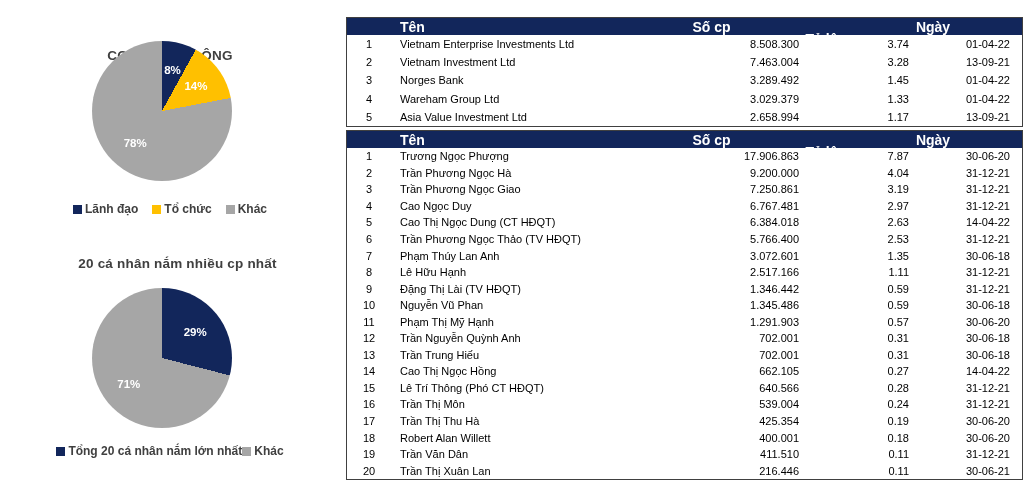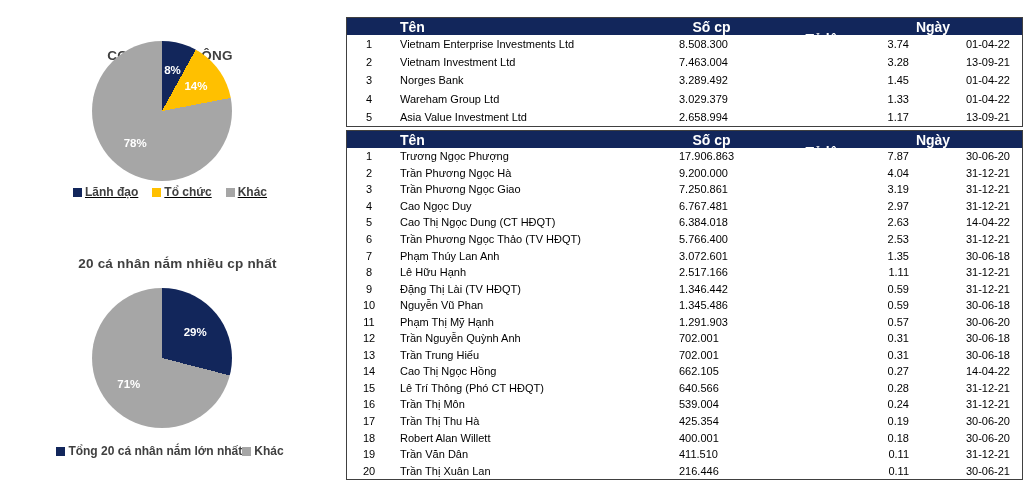--- a/index.html
+++ b/index.html
@@ -15,41 +15,41 @@
 
   .pie { position:absolute; width:140px; height:140px; border-radius:50%; }
   #pie1 { left:92px; top:41px; }
   #pie2 { left:92px; top:288px; }
 
   .slice-label { position:absolute; transform:translate(-50%,-50%); color:#fff;
                  font-weight:bold; font-size:11.5px; white-space:nowrap; }
 
   .legend { position:absolute; left:0; width:340px; display:flex; justify-content:center;
             align-items:center; }
-  #legend1 { top:185px; gap:14px;text-decoration:underline; }
+  #legend1 { top:202px; gap:14px; }
   #legend2 { top:444px; }
   .legend-item { display:flex; align-items:center; gap:3px; font-size:12px;
                  font-weight:bold; color:#404040; white-space:nowrap; }
   .legend-swatch { width:9px; height:9px; flex:0 0 auto; }
 
   
   .tables { position:absolute; left:346px; top:0; width:677px; height:481px; }
   .dtable { position:absolute; left:0; width:677px; border:1px solid #404040; background:#fff; }
   #table1 { top:17px; }
   #table2 { top:130px; }
 
   .thead { display:flex; align-items:center; height:17px; background:#12265B;
            color:#fff; font-weight:bold; font-size:14px; }
   .trow  { display:flex; align-items:center; font-size:11px; color:#000; background:#fff; }
   #table1 .trow { height:18.2px; }
   #table2 .trow { height:16.55px; }
 
   .c-idx  { width:44px; text-align:center; }
   .c-name { flex:1; padding-left:9px; overflow:hidden; white-space:nowrap; }
-  .c-num  { width:120px; text-align:left; }
+  .c-num  { width:120px; text-align:right; }
   .c-pct  { width:110px; text-align:right; }
   .c-date { width:113px; text-align:right; padding-right:12px; }
 
   .thead .c-num  { text-align:center; padding-right:55px; }
   .thead .c-pct  { text-align:center; padding-right:65px;margin-top:24px; }
   .thead .c-date { text-align:center; padding-right:65px; }
 </style>
 </head>
 <body>
 

